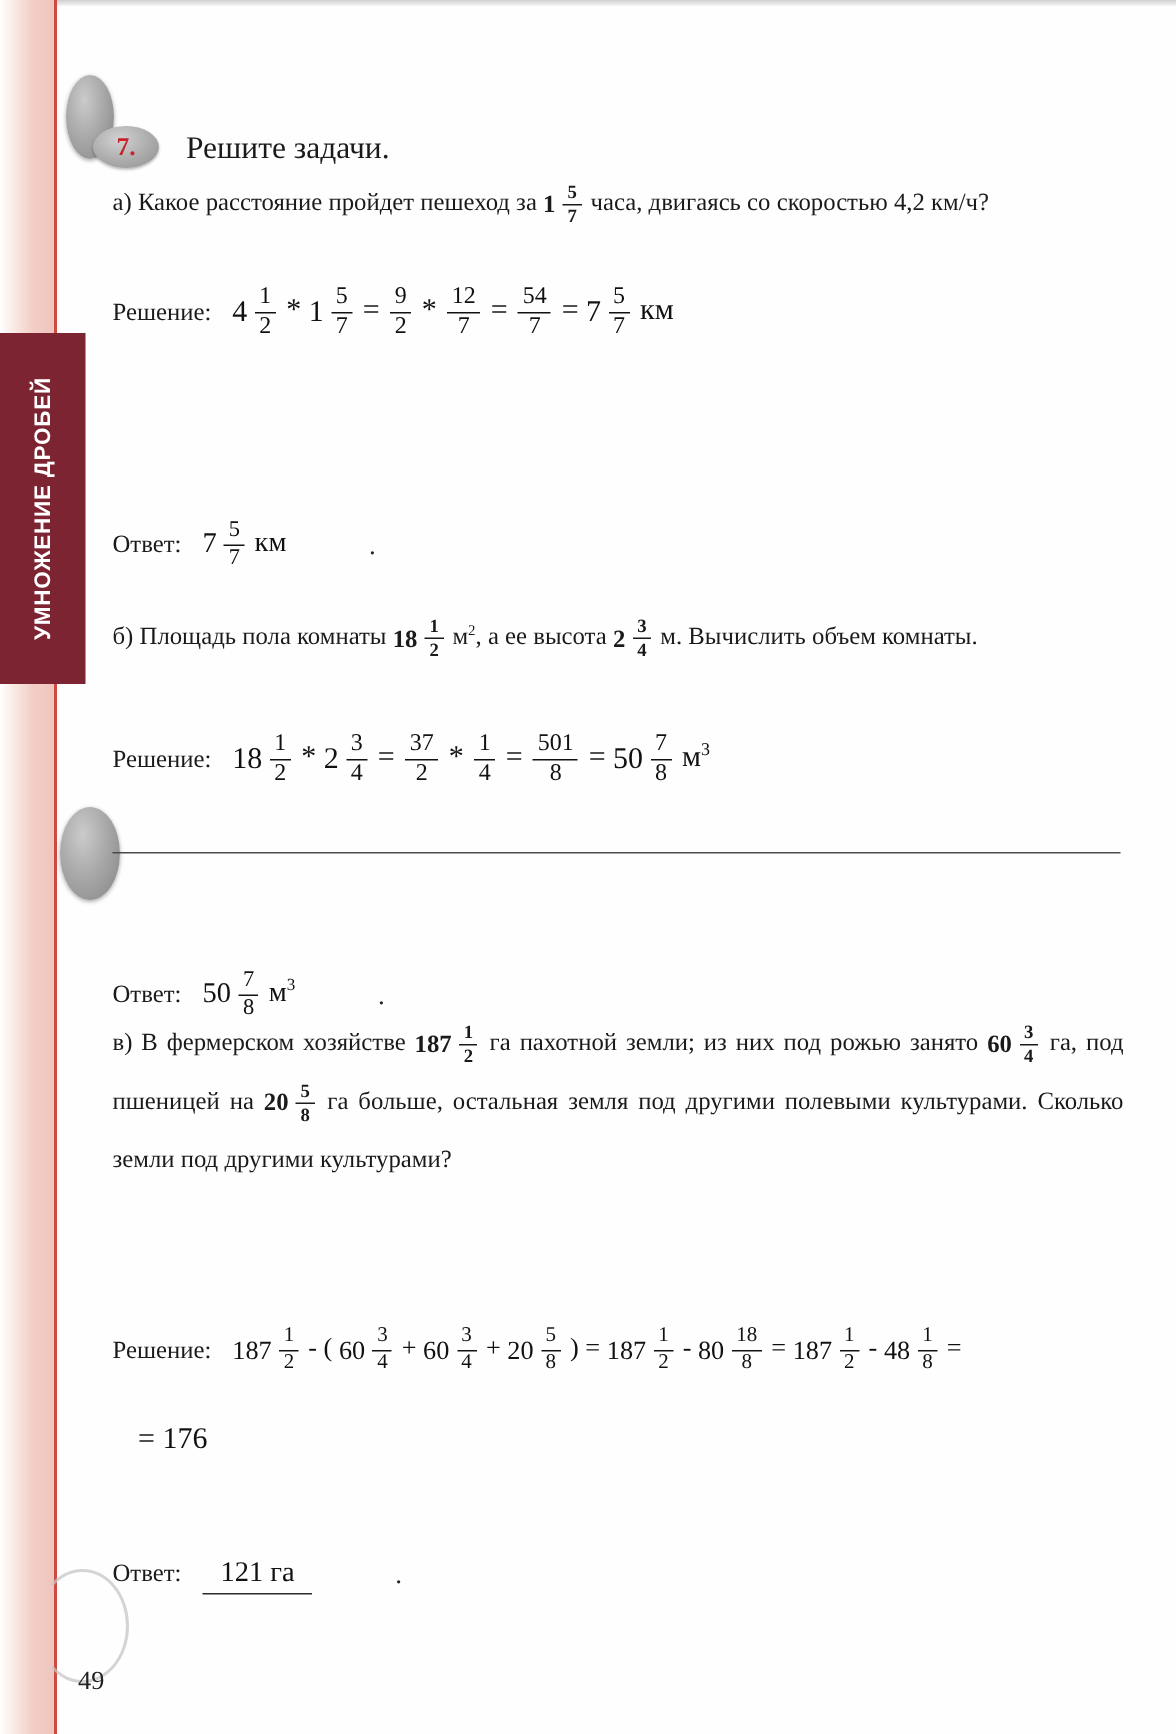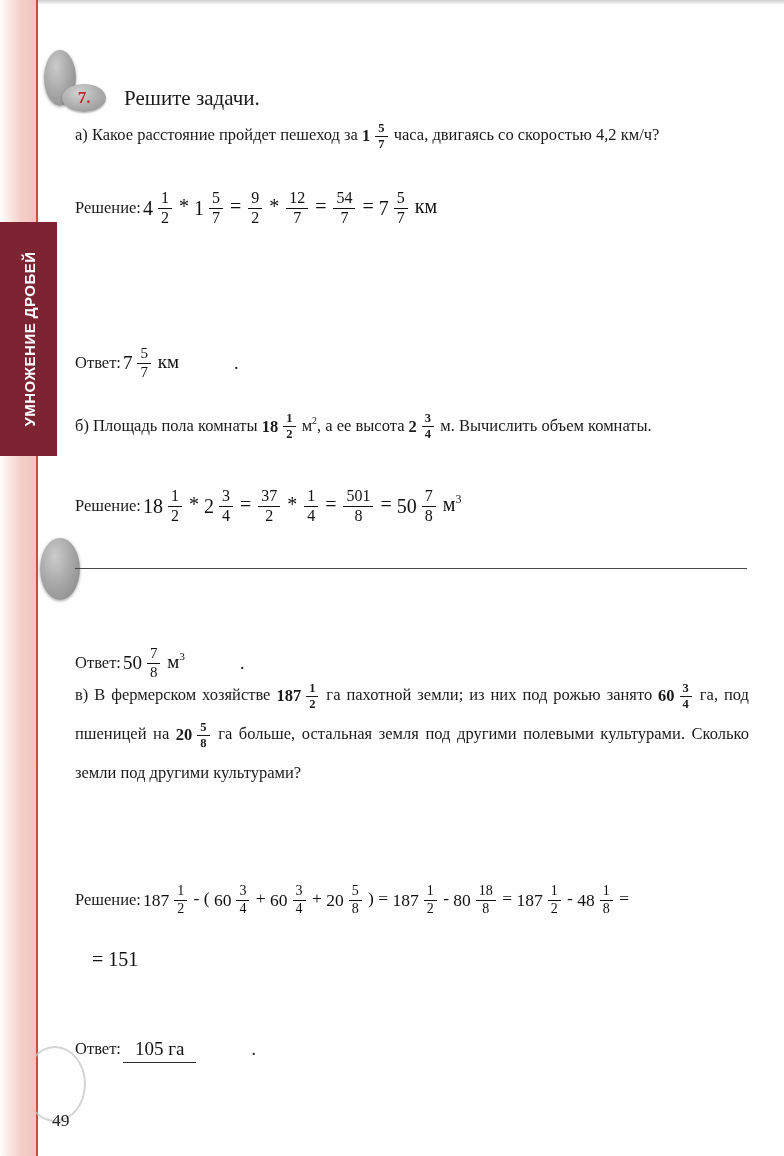--- a/index.html
+++ b/index.html
@@ -33,21 +33,21 @@
     background:radial-gradient(ellipse at 40% 32%, #d2d2d2 0%, #ababab 55%, #8f8f8f 100%);
     display:flex;align-items:center;justify-content:center;
     color:#c4242b;font-weight:bold;font-size:17px;box-shadow:0 1px 2px rgba(0,0,0,.3);}
   .title{font-size:21px;}
   
   .para{position:absolute;left:75px;width:674px;margin:0;
     font-size:16.5px;text-align:justify;line-height:34px;}
   .para-c{line-height:38px;}
   
   .row{position:absolute;left:75px;display:flex;align-items:center;}
-  .label{font-size:16.5px;margin-right:2px;flex-shrink:0;font-family:Liberation Serif, serif;}
+  .label{font-size:16.5px;margin-right:14px;flex-shrink:0;font-family:Liberation Serif, serif;}
   .expr{display:inline-block;white-space:nowrap;font-size:20px;color:#111;}
   .expr-c{font-size:17.5px;}
   .expr-ans{font-size:19px;}
   .cont-line{font-size:20px;color:#111;position:absolute;left:92px;}
   .hrule{position:absolute;left:75px;top:568px;width:672px;border-top:1.5px solid #4a4a4a;height:0;}
   .trail-dot{margin-left:55px;font-size:18px;color:#222;}
   
   .mixed{display:inline-flex;align-items:center;vertical-align:middle;}
   .mixed.bold{font-weight:bold;}
   .mw{margin-right:3px;}
@@ -276,21 +276,21 @@
         </span>
       </span> - <span class="mixed">
         <span class="mw">48</span>
         <span class="frac">
           <span class="fn">1</span>
           <span class="fd">8</span>
         </span>
       </span> =</span>
 </div>
 
-<div class="cont-line" style="top:948px;">= 151</div>
+<div class="cont-line" style="top:948px;">= 176</div>
 
 <div class="row" style="top:1038px;">
   <span class="label">Ответ:</span>
-  <span class="expr expr-ans"><span class="uline">105 га</span></span>
+  <span class="expr expr-ans"><span class="uline">121 га</span></span>
   <span class="trail-dot">.</span>
 </div>
 
 <div class="page-num">49</div>
 
 </body></html>

